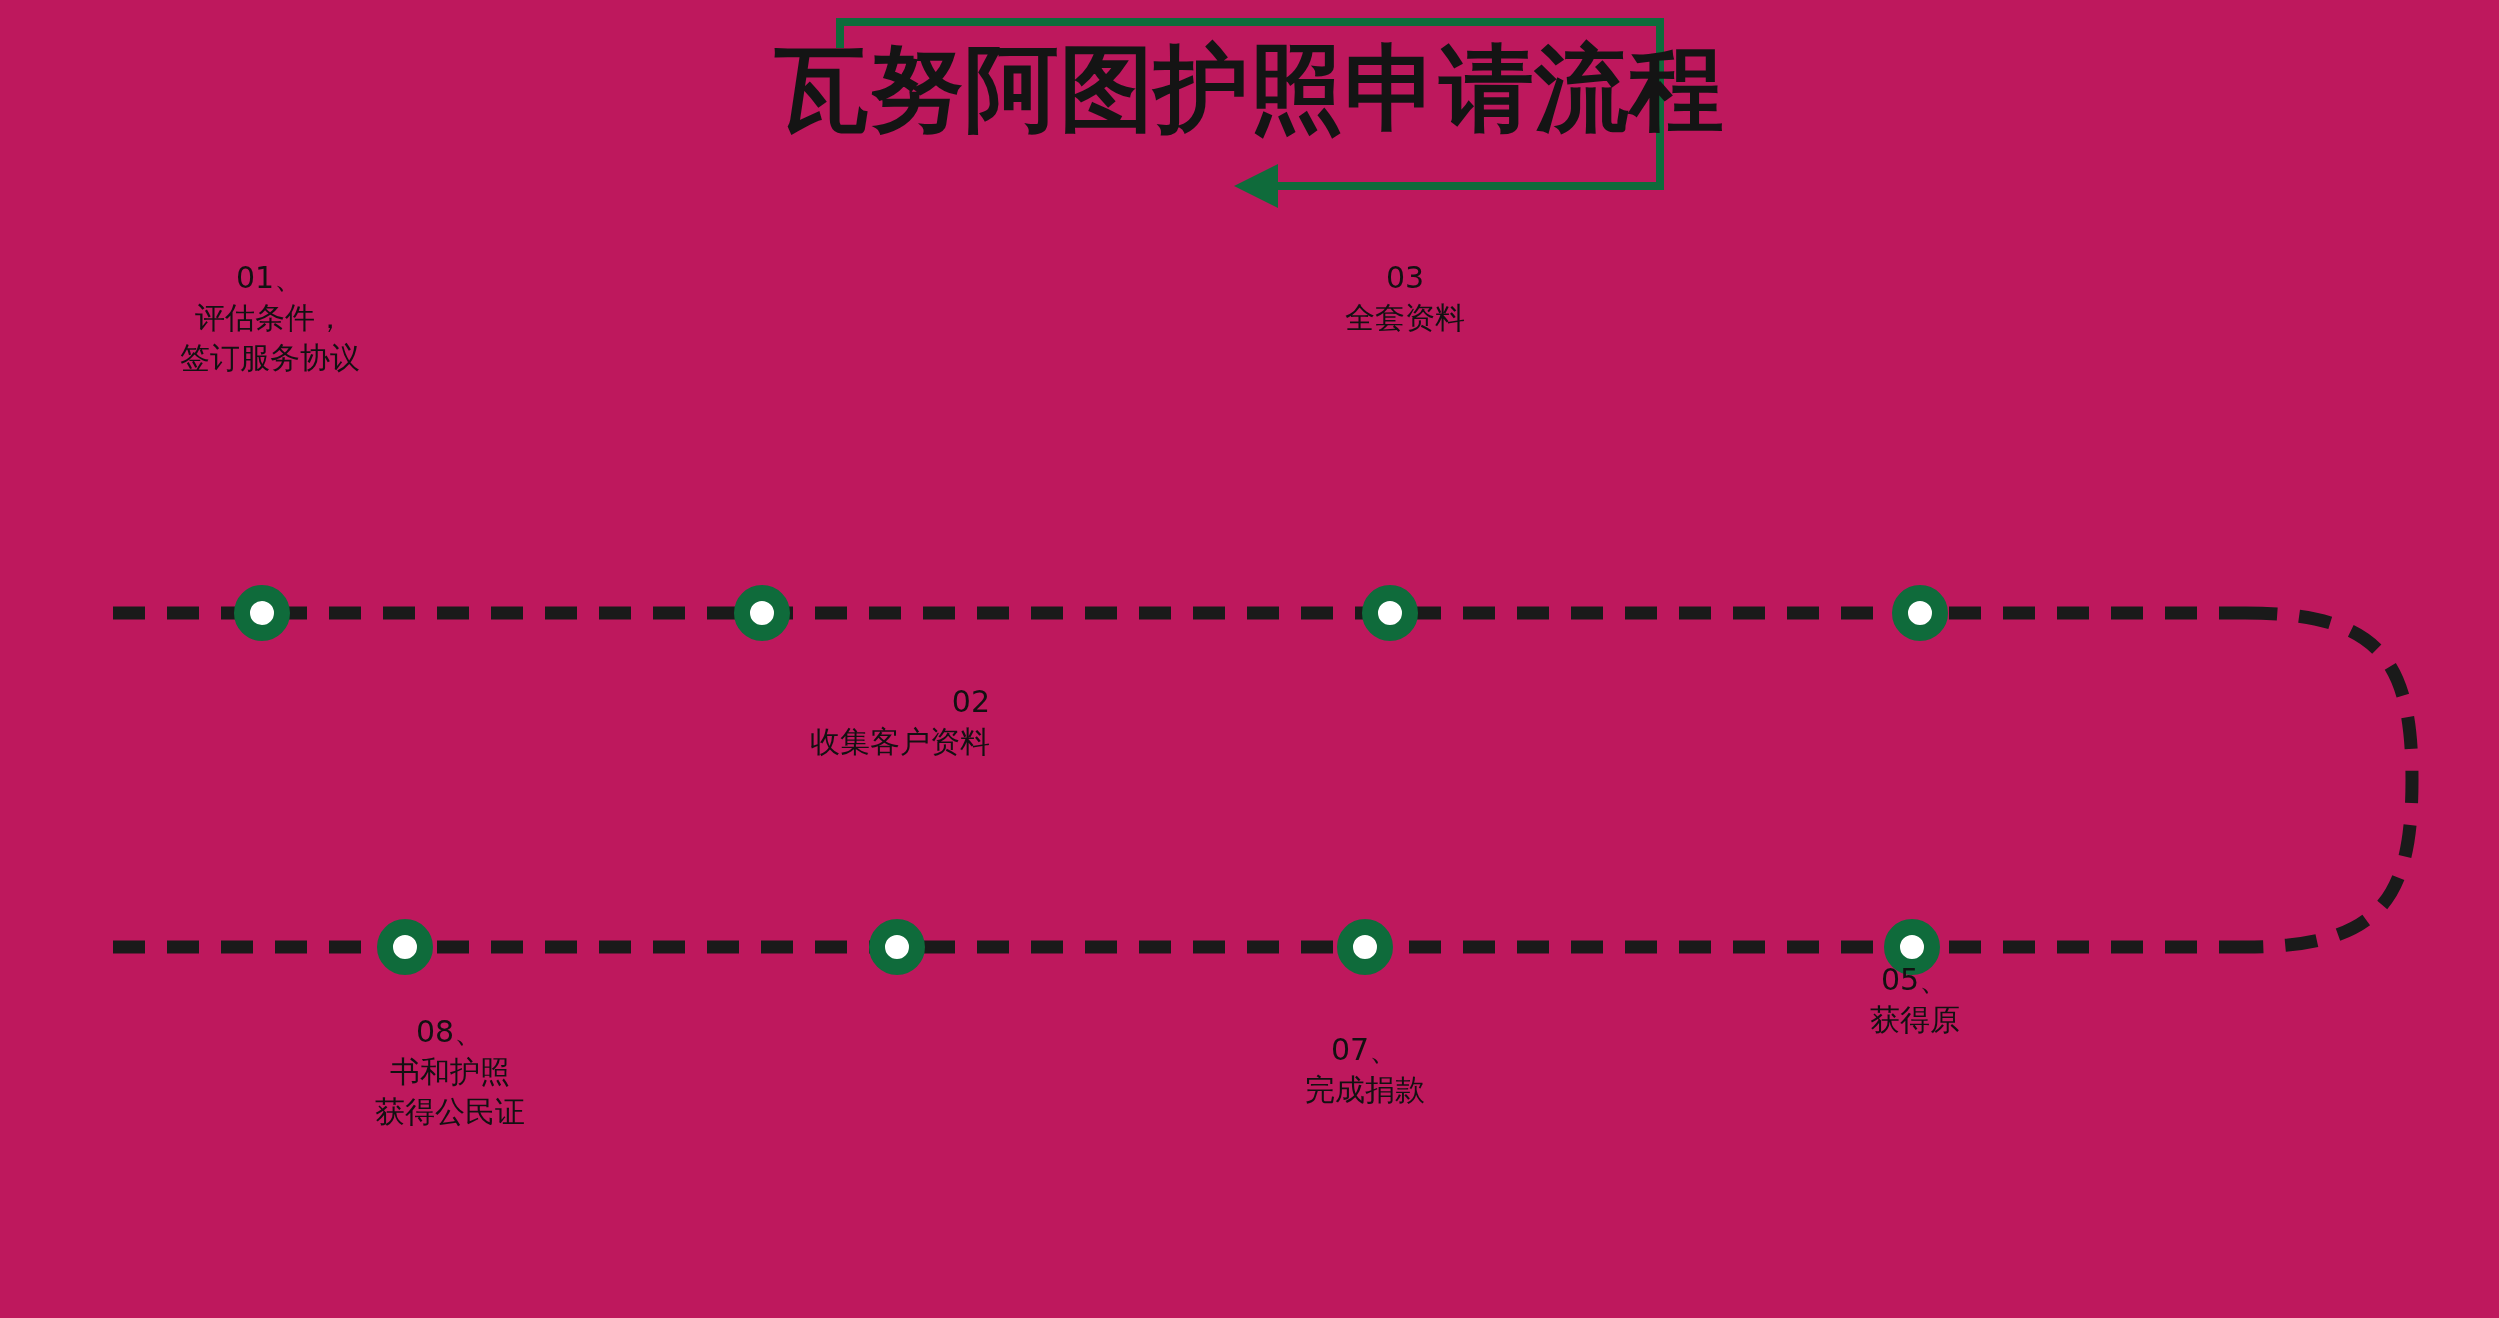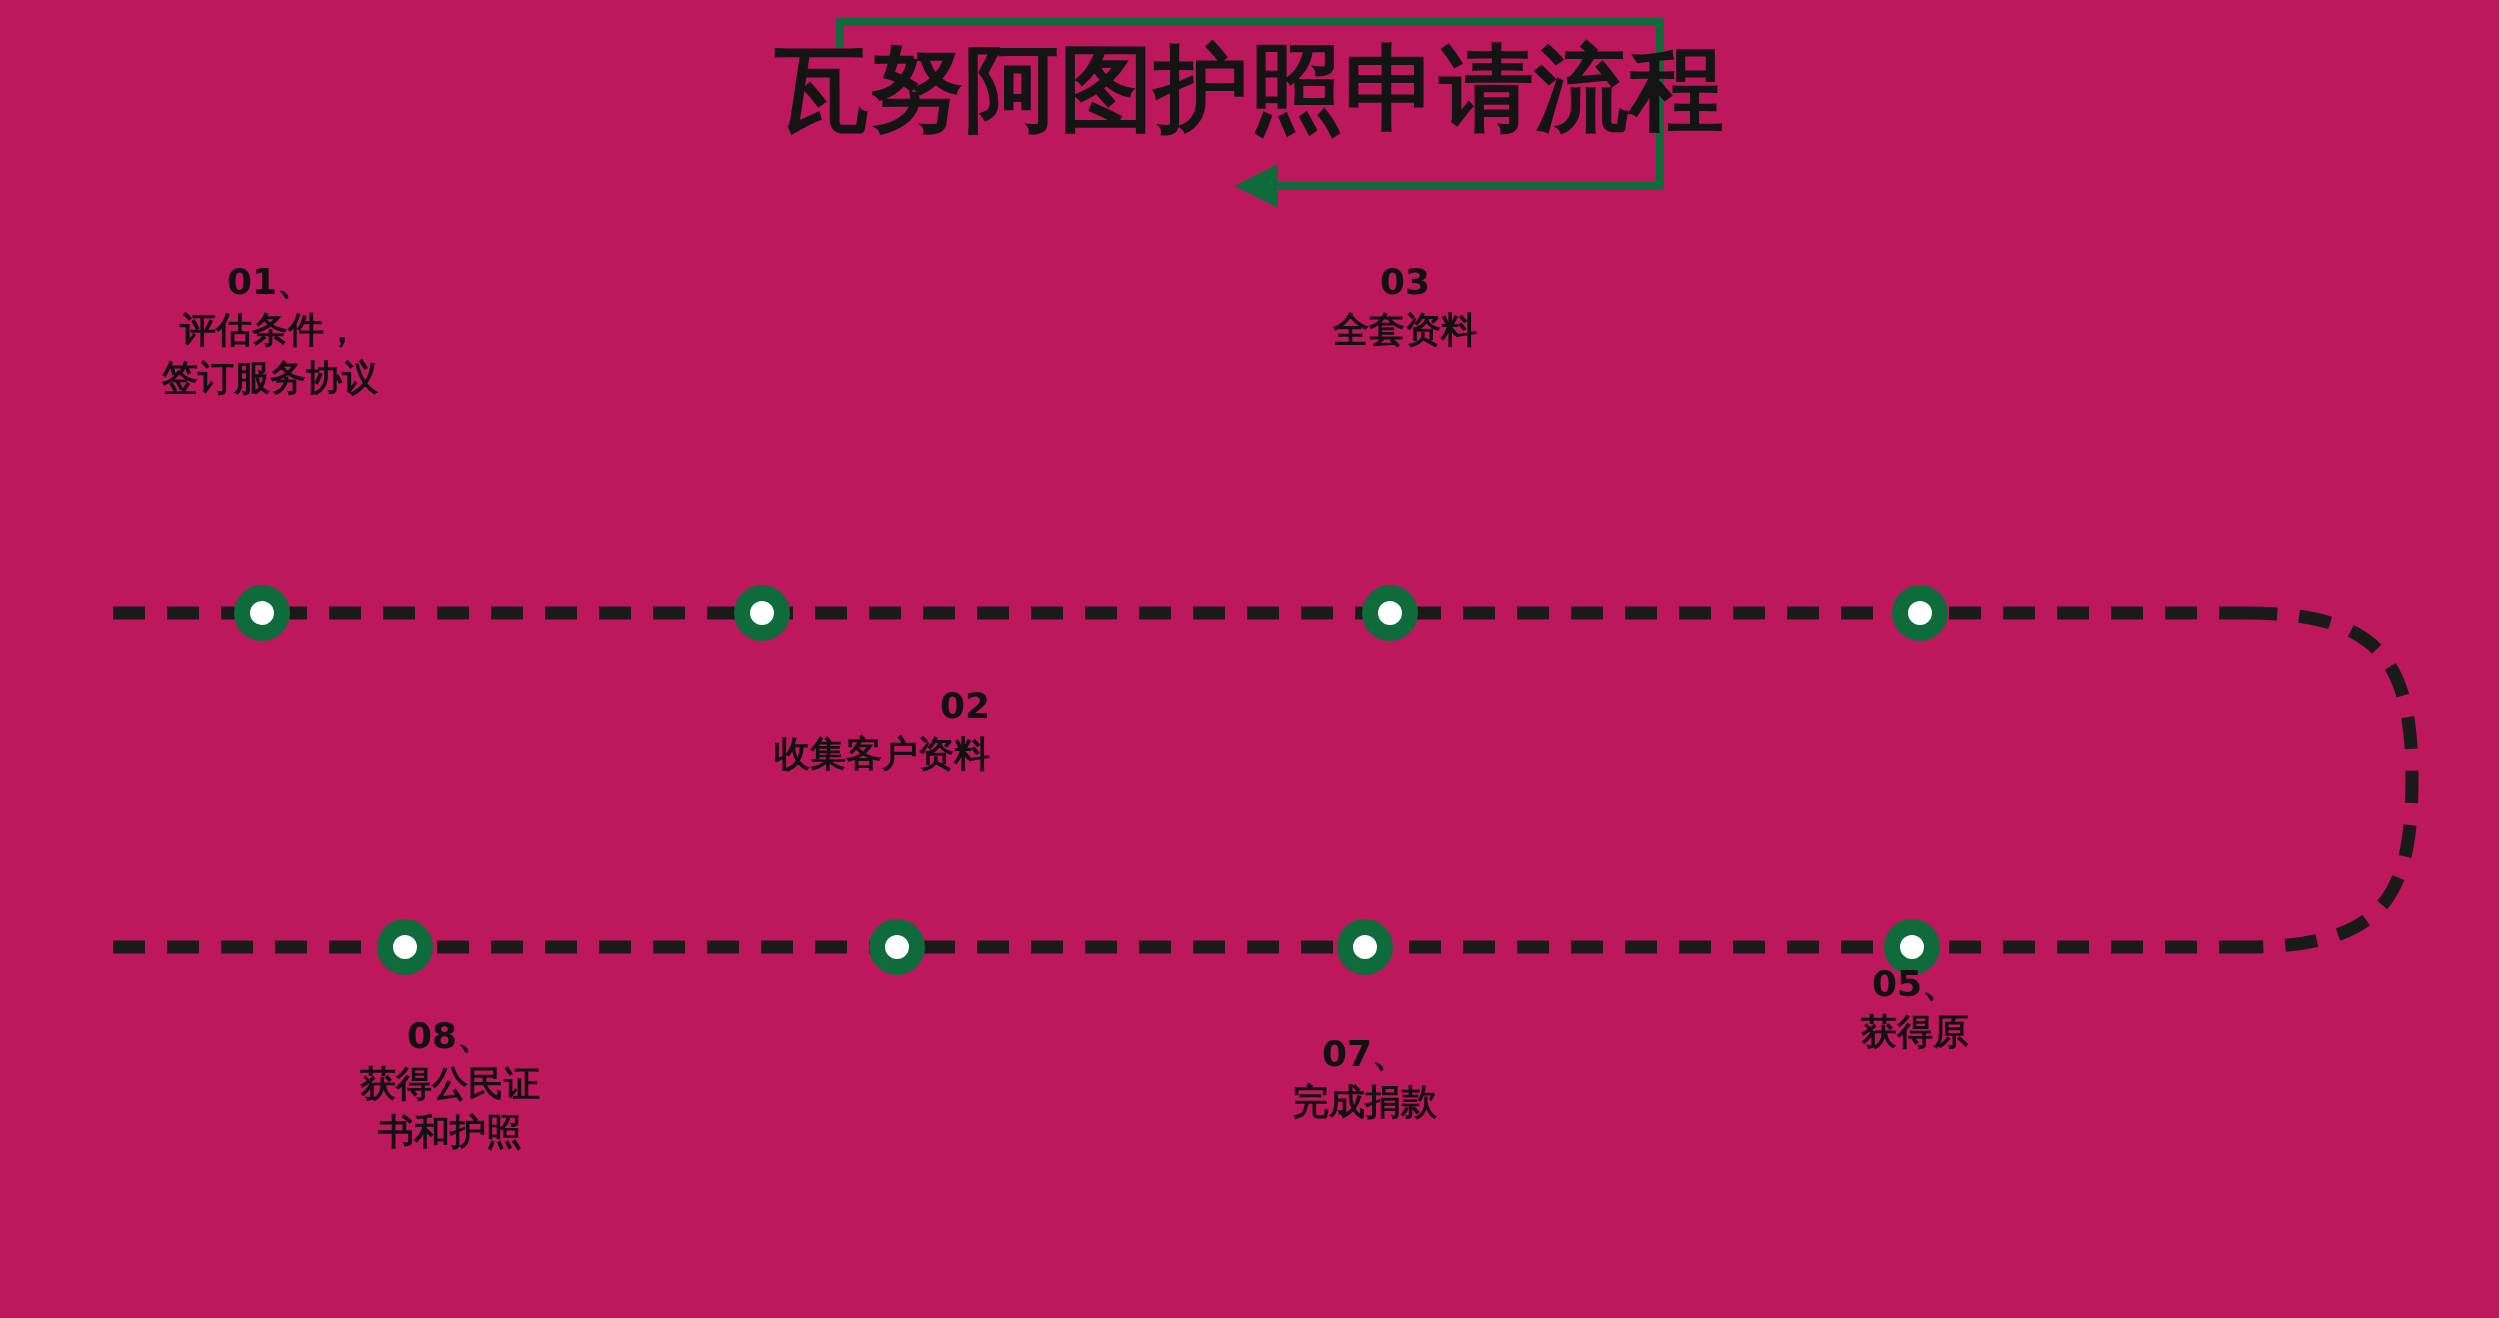--- a/index.html
+++ b/index.html
@@ -46,22 +46,22 @@
     pointer-events: none;
   }
   #track-layer { z-index: 2; }
   #arrow-layer { z-index: 3; }
 
   
   .step {
     position: absolute;
     text-align: center;
     line-height: 1.34;
-    font-size: 36px;
-    font-weight: 700;
+    font-size: 30px;
+    font-weight: 400;
     color: #111111;
     z-index: 4;
     white-space: nowrap;
   }
   .step .num { display: block; }
   .step .ln  { display: block; }
 
   
   #step-01 { left:   45px; top: 258px; width: 450px; }
   #step-03 { left: 1180px; top: 258px; width: 450px; }
@@ -135,17 +135,17 @@
   </div>
 
   <div class="step" id="step-06">
     <span class="num">07、</span>
     <span class="ln">完成捐款</span>
   </div>
 
 
   <div class="step" id="step-08">
     <span class="num">08、</span>
+    <span class="ln">书和护照</span>
     <span class="ln">获得公民证</span>
-    <span class="ln">书和护照</span>
   </div>
 
 </div>
 
 </body></html>

